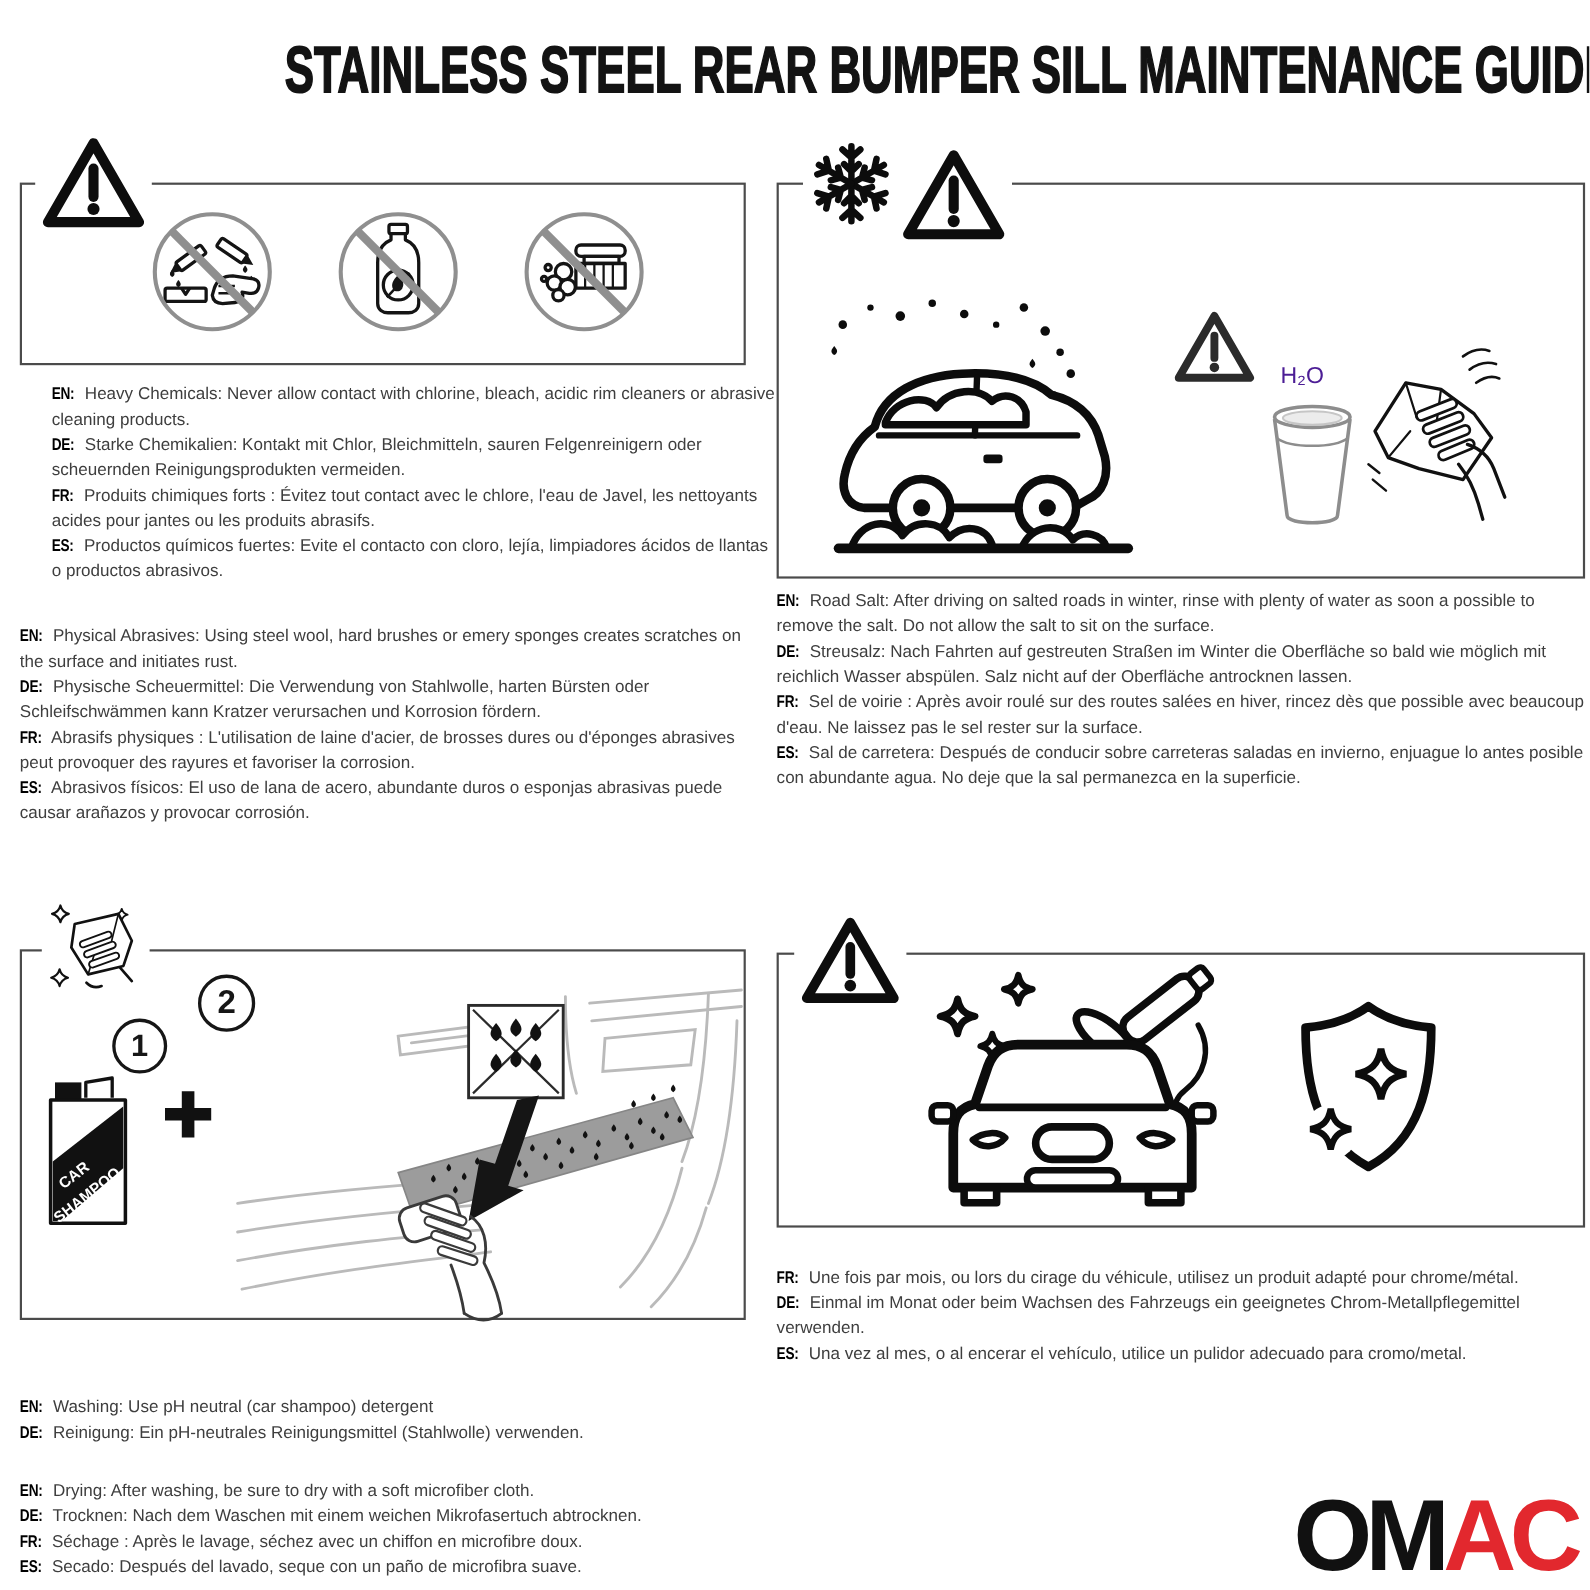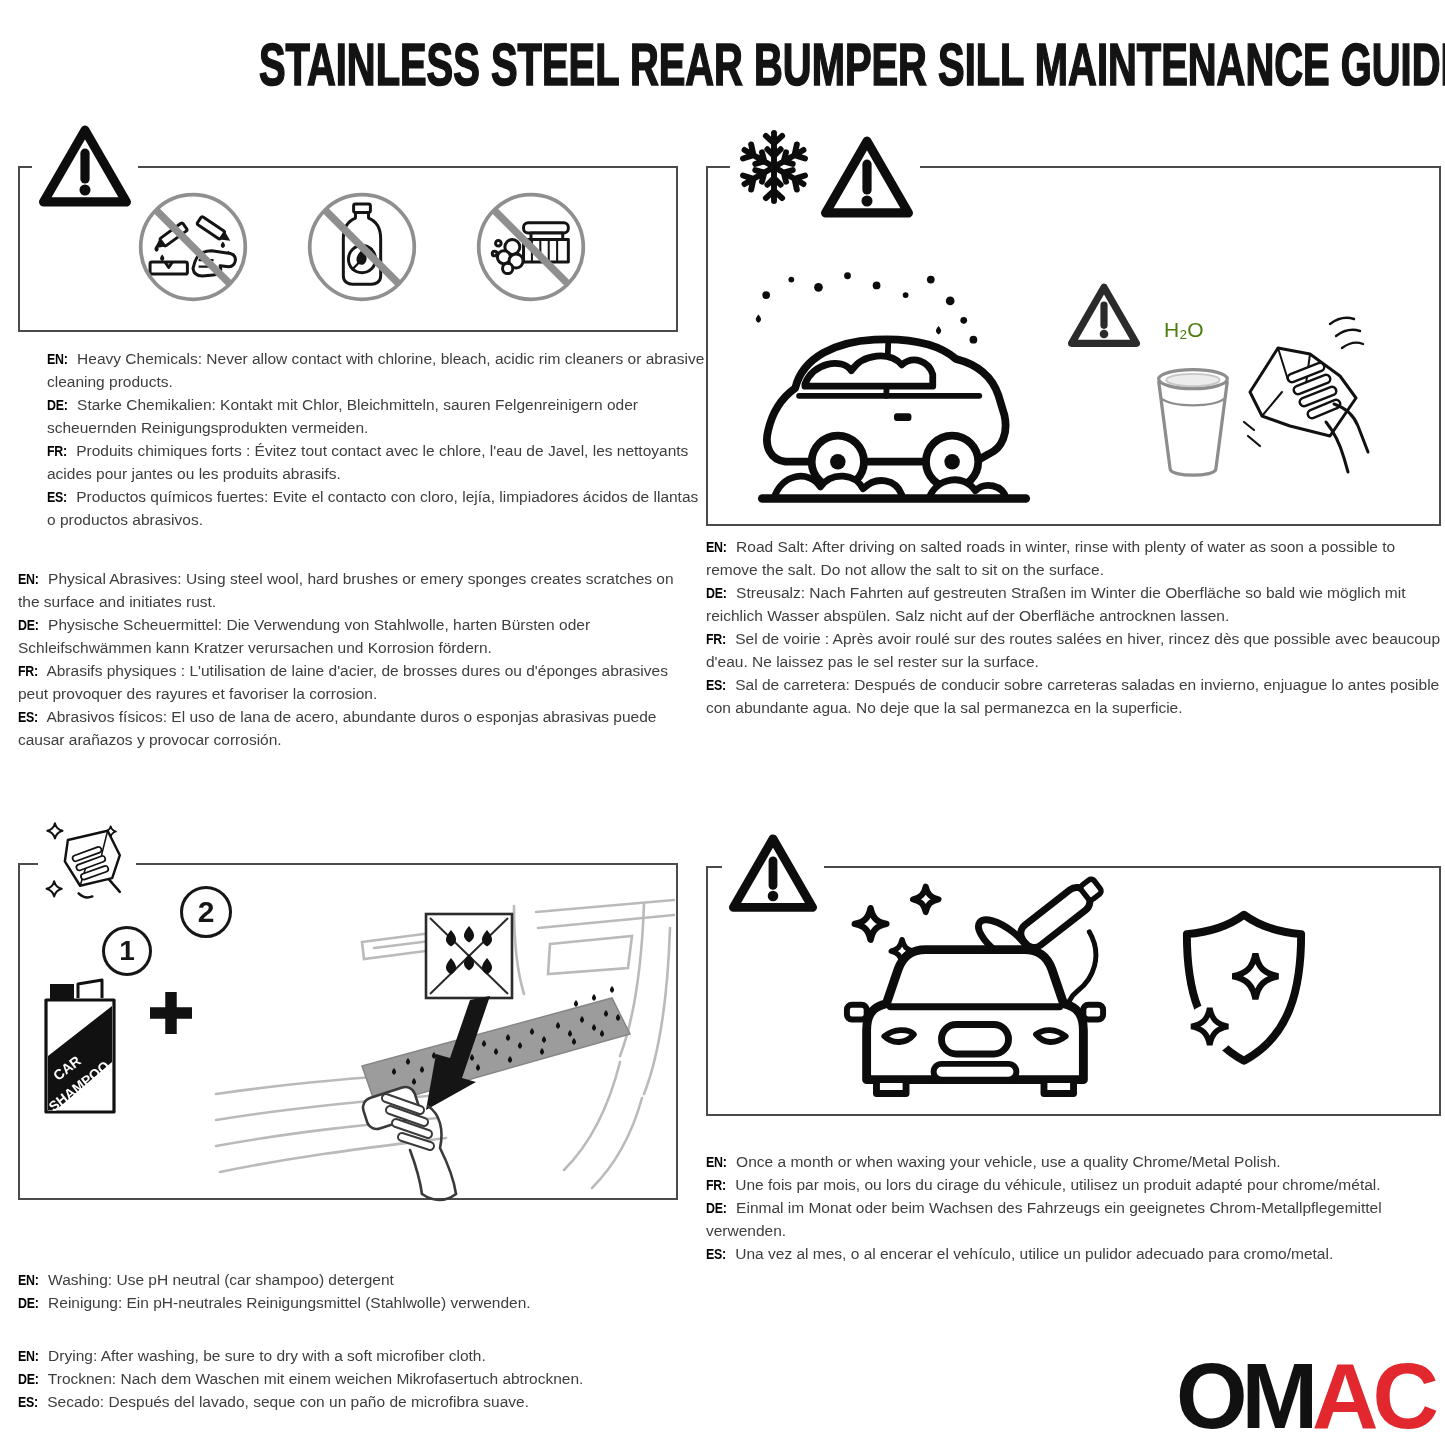--- a/index.html
+++ b/index.html
@@ -13,21 +13,21 @@
   .ibox{position:absolute;border:2px solid #4b4b4b;background:#fff;box-sizing:border-box;}
   .cicon{position:absolute;background:#fff;padding:0 7px;line-height:0;z-index:3;}
   .inbox{position:absolute;line-height:0;z-index:2;}
   .txt{position:absolute;font-size:15.5px;line-height:23px;color:#3e3e3e;}
   .txt p{margin:0;}
   .lab{font-weight:700;color:#000;display:inline-block;transform:scaleX(.8);
        transform-origin:0 50%;letter-spacing:-.3px;margin-right:0;}
   .numcircle{position:absolute;border:3px solid #161616;border-radius:50%;background:#fff;
              display:flex;align-items:center;justify-content:center;font-weight:700;
              color:#161616;z-index:2;}
-  .h2o{position:absolute;font-size:21px;color:#4d7c0f;z-index:2;}
+  .h2o{position:absolute;font-size:21px;color:#4c1d95;z-index:2;margin-top:12px;}
   .logo{position:absolute;right:12px;bottom:0px;font-size:92px;font-weight:900;
         letter-spacing:-6px;line-height:1.05;}
   .logo .blk{color:#111;}
   .logo .red{color:#e2282e;}
   svg{overflow:visible;}
   svg text{font-family:"Liberation Sans",sans-serif;}
 </style>
 </head>
 <body>
 
@@ -371,20 +371,21 @@
     </div>
 
     <div class="txt" style="left:0;top:408px;width:662px;margin-top:40px;">
       <p><b class="lab">EN:</b> <span>Washing: Use pH neutral (car shampoo) detergent</span></p>
       <p><b class="lab">DE:</b> <span>Reinigung: Ein pH-neutrales Reinigungsmittel (Stahlwolle) verwenden.</span></p>
     </div>
 
     <div class="txt" style="left:0;top:524px;width:662px;">
       <p><b class="lab">EN:</b> <span>Drying: After washing, be sure to dry with a soft microfiber cloth.</span></p>
       <p><b class="lab">DE:</b> <span>Trocknen: Nach dem Waschen mit einem weichen Mikrofasertuch abtrocknen.</span></p>
+      <p><b class="lab">FR:</b> <span>Séchage : Après le lavage, séchez avec un chiffon en microfibre doux.</span></p>
       <p><b class="lab">ES:</b> <span>Secado: Después del lavado, seque con un paño de microfibra suave.</span></p>
     </div>
   </div>
 
   <div class="quad" style="left:706px;top:820px;width:737px;height:625px;">
     <div class="ibox" style="left:0;top:46px;width:735px;height:250px;"></div>
 
     <div class="cicon" style="left:16px;top:6px;">
       <svg width="88" height="96" viewBox="0 0 100 92">
         <path d="M50 6 L95 84 L5 84 Z" fill="#fff" stroke="#0d0d0d" stroke-width="10" stroke-linejoin="round"></path>
@@ -422,21 +423,20 @@
     <div class="inbox" style="left:472px;top:86px;">
       <svg width="132" height="160" viewBox="0 0 150 182">
         <path d="M75 10 C94 24 116 30 140 32 C140 92 128 148 75 176 C22 148 10 92 10 32 C34 30 56 24 75 10 Z" fill="#fff" stroke="#0c0c0c" stroke-width="9" stroke-linejoin="round"></path>
         <path d="M88 54 C91 70 98 77 114 80 C98 83 91 90 88 106 C85 90 78 83 62 80 C78 77 85 70 88 54 Z" fill="#fff" stroke="#0c0c0c" stroke-width="7"></path>
         <circle cx="36" cy="140" r="28" fill="#fff"></circle>
         <path d="M36 116 C38.5 129 44 134.5 57 137 C44 139.5 38.5 145 36 158 C33.5 145 28 139.5 15 137 C28 134.5 33.5 129 36 116 Z" fill="#fff" stroke="#0c0c0c" stroke-width="6.5"></path>
       </svg>
     </div>
 
     <div class="txt" style="left:0;top:330px;width:737px;">
-      <p><b class="lab">EN:</b> <span>Once a month or when waxing your vehicle, use a quality Chrome/Metal Polish.</span></p>
       <p><b class="lab">FR:</b> <span>Une fois par mois, ou lors du cirage du véhicule, utilisez un produit adapté pour chrome/métal.</span></p>
       <p><b class="lab">DE:</b> <span>Einmal im Monat oder beim Wachsen des Fahrzeugs ein geeignetes Chrom-Metallpflegemittel verwenden.</span></p>
       <p><b class="lab">ES:</b> <span>Una vez al mes, o al encerar el vehículo, utilice un pulidor adecuado para cromo/metal.</span></p>
     </div>
   </div>
 
   <div class="logo">
     <span class="blk">OM</span><span class="red">AC</span>
   </div>
 

